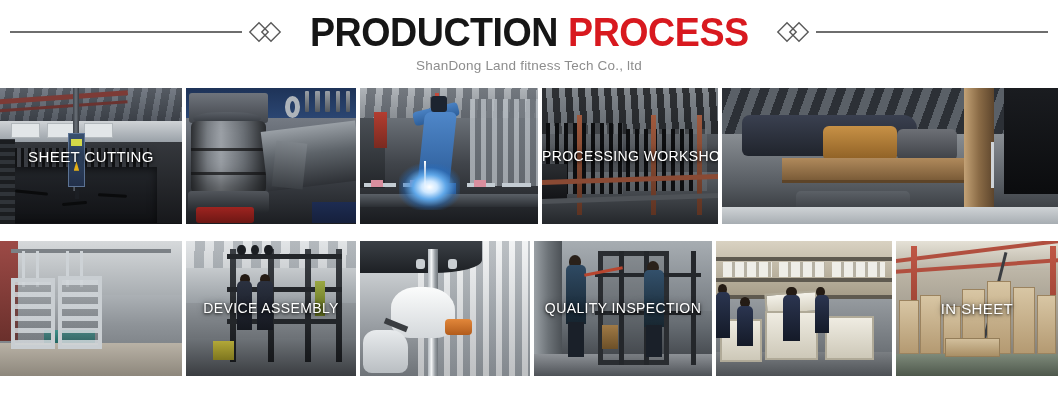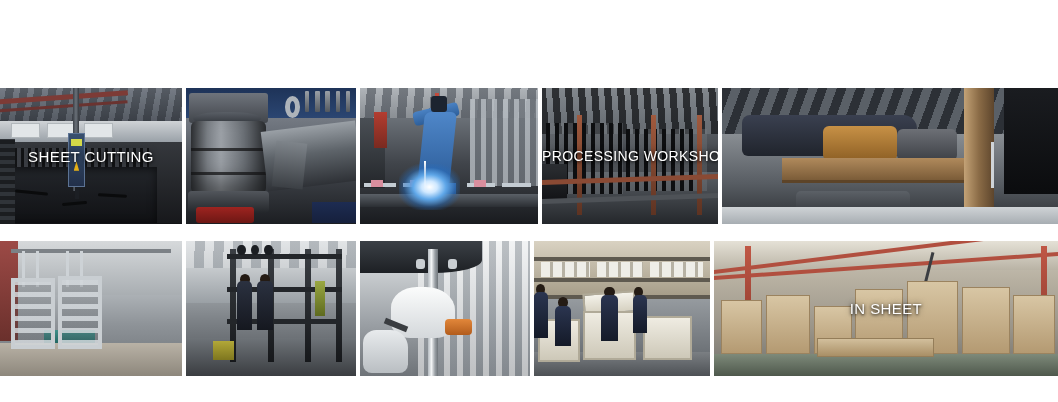--- a/index.html
+++ b/index.html
@@ -311,21 +311,40 @@
   .p12 .k5{left:56%;width:15%;top:30%;height:54%;}
   .p12 .k6{left:72%;width:14%;top:34%;height:50%;}
   .p12 .k7{left:87%;width:12%;top:40%;height:44%;}
   .p12 .low{ left:30%; width:34%; top:72%; height:14%; background: linear-gradient(#d2bf9c,#a98f66); border:1px solid #947d59; }
 </style>
 </head>
 <body>
 
 <div class="header">
 
-
+  <div class="title-row">
+
+    <span class="rule rule-left"></span>
+
+    <svg class="ornament" viewBox="0 0 34 26">
+      <rect x="4.5" y="6.5" width="13" height="13" transform="rotate(45 11 13)" fill="none" stroke="#5a5a5a" stroke-width="1.4"></rect>
+      <rect x="16.5" y="6.5" width="13" height="13" transform="rotate(45 23 13)" fill="none" stroke="#5a5a5a" stroke-width="1.4"></rect>
+    </svg>
+
+    <span class="title-text"><span class="t-black">PRODUCTION</span><span>&nbsp;</span><span class="t-red">PROCESS</span></span>
+
+    <svg class="ornament" viewBox="0 0 34 26">
+      <rect x="4.5" y="6.5" width="13" height="13" transform="rotate(45 11 13)" fill="none" stroke="#5a5a5a" stroke-width="1.4"></rect>
+      <rect x="16.5" y="6.5" width="13" height="13" transform="rotate(45 23 13)" fill="none" stroke="#5a5a5a" stroke-width="1.4"></rect>
+    </svg>
+
+    <span class="rule rule-right"></span>
+  </div>
+
+  <div class="subtitle">ShanDong Land fitness Tech Co., ltd</div>
 </div>
 
 <div class="grid">
 
   <div class="grid-row">
 
     <div class="panel p1" style="flex:0 0 182px">
       <div class="art">
         <i class="ceil"></i>
           <i class="wall"></i>
@@ -461,36 +480,59 @@
         <i class="plate pl1"></i>
           <i class="plate pl2"></i>
           <i class="plate pl3"></i>
         <i class="w1h"></i>
           <i class="w1"></i>
           <i class="w2h"></i>
           <i class="w2"></i>
         <i class="yellow"></i>
           <i class="green"></i>
       </div>
+      <div class="caption wide">DEVICE ASSEMBLY</div>
     </div>
 
     <div class="panel p9" style="flex:0 0 170px">
       <div class="art">
         <i class="corr"></i>
           <i class="dark"></i>
         <i class="post"></i>
           <i class="bracket br1"></i>
           <i class="bracket br2"></i>
         <i class="glove"></i>
           <i class="cuff"></i>
           <i class="tool"></i>
           <i class="glove2"></i>
       </div>
     </div>
 
+    <div class="panel p10" style="flex:0 0 178px">
+      <div class="art">
+        <i class="wall"></i>
+          <i class="pillar"></i>
+          <i class="floor"></i>
+        <i class="cage"></i>
+        <i class="vbar v1"></i>
+          <i class="vbar v2"></i>
+          <i class="vbar v3"></i>
+        <i class="hbar h1"></i>
+          <i class="hbar h2"></i>
+        <i class="stool"></i>
+        <i class="m1h"></i>
+          <i class="m1"></i>
+          <i class="m1l"></i>
+        <i class="m2h"></i>
+          <i class="m2"></i>
+          <i class="m2l"></i>
+        <i class="rod"></i>
+      </div>
+      <div class="caption wide">QUALITY INSPECTION</div>
+    </div>
 
     <div class="panel p11" style="flex:0 0 176px">
       <div class="art">
         <i class="shelf"></i>
         <i class="boxrow bx1"></i>
           <i class="boxrow bx2"></i>
           <i class="boxrow bx3"></i>
         <i class="shbar sb1"></i>
           <i class="shbar sb2"></i>
           <i class="shbar sb3"></i>

